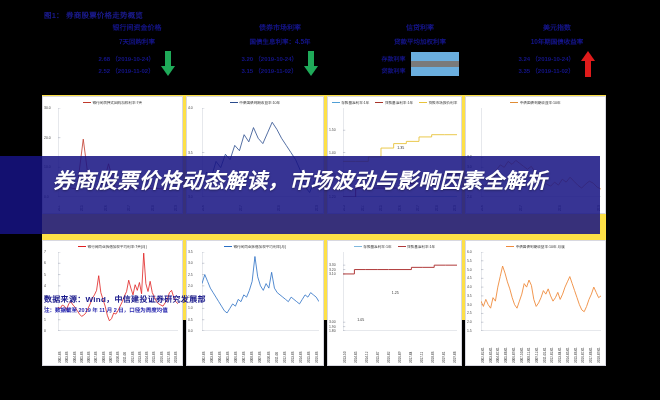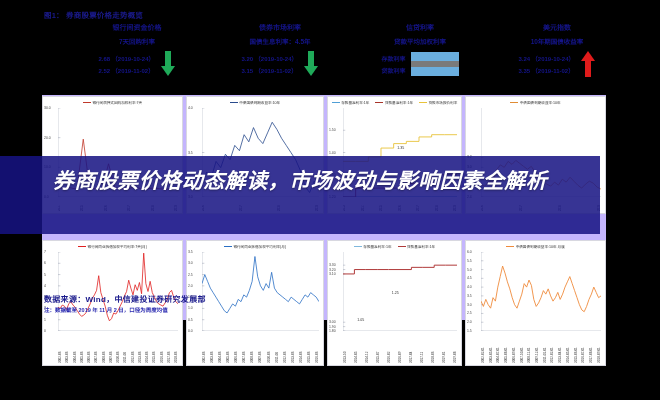--- a/index.html
+++ b/index.html
@@ -20,21 +20,21 @@
     background: #000000;
     overflow: hidden;
   }
 
   
   #slide {
     position: absolute;
     left: 0; top: 0;
     width: 660px;
     height: 320px;
-    background: #c4b5fd;
+    background: #fde047;
   }
 
   
   #header-band {
     position: absolute;
     left: 0; top: 0;
     width: 660px;
     height: 95px;
     background: #000000;
   }

